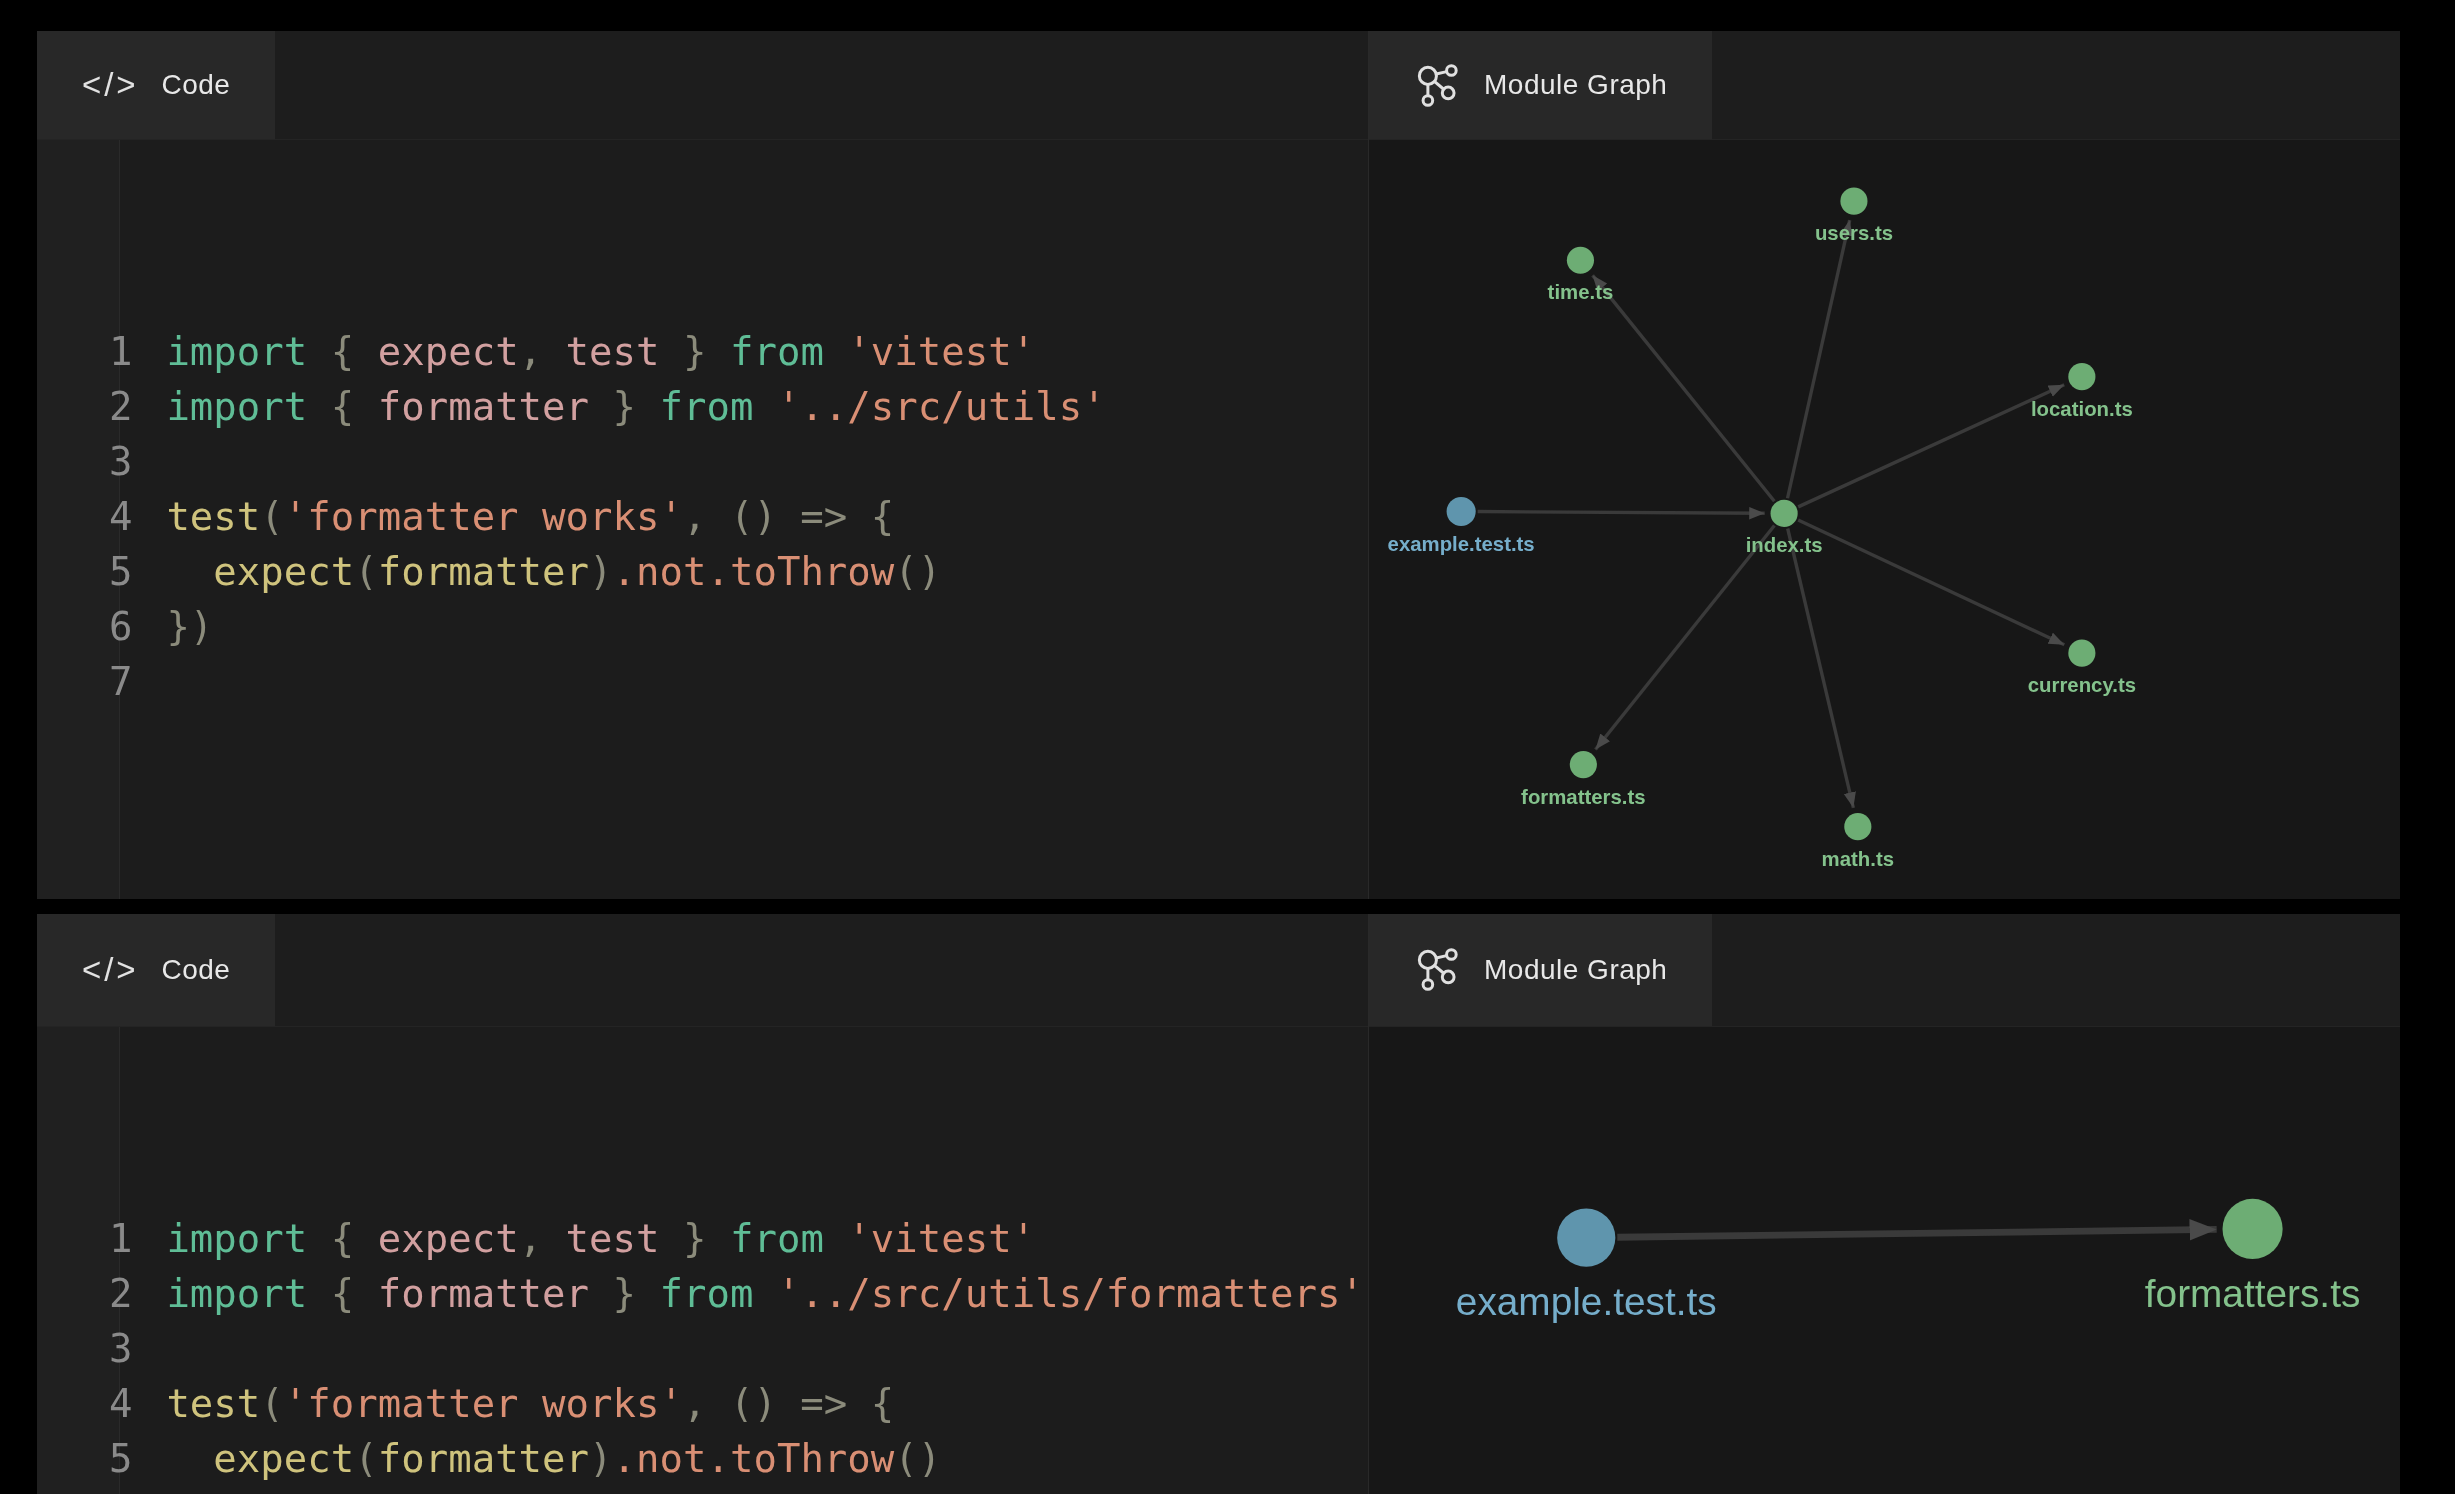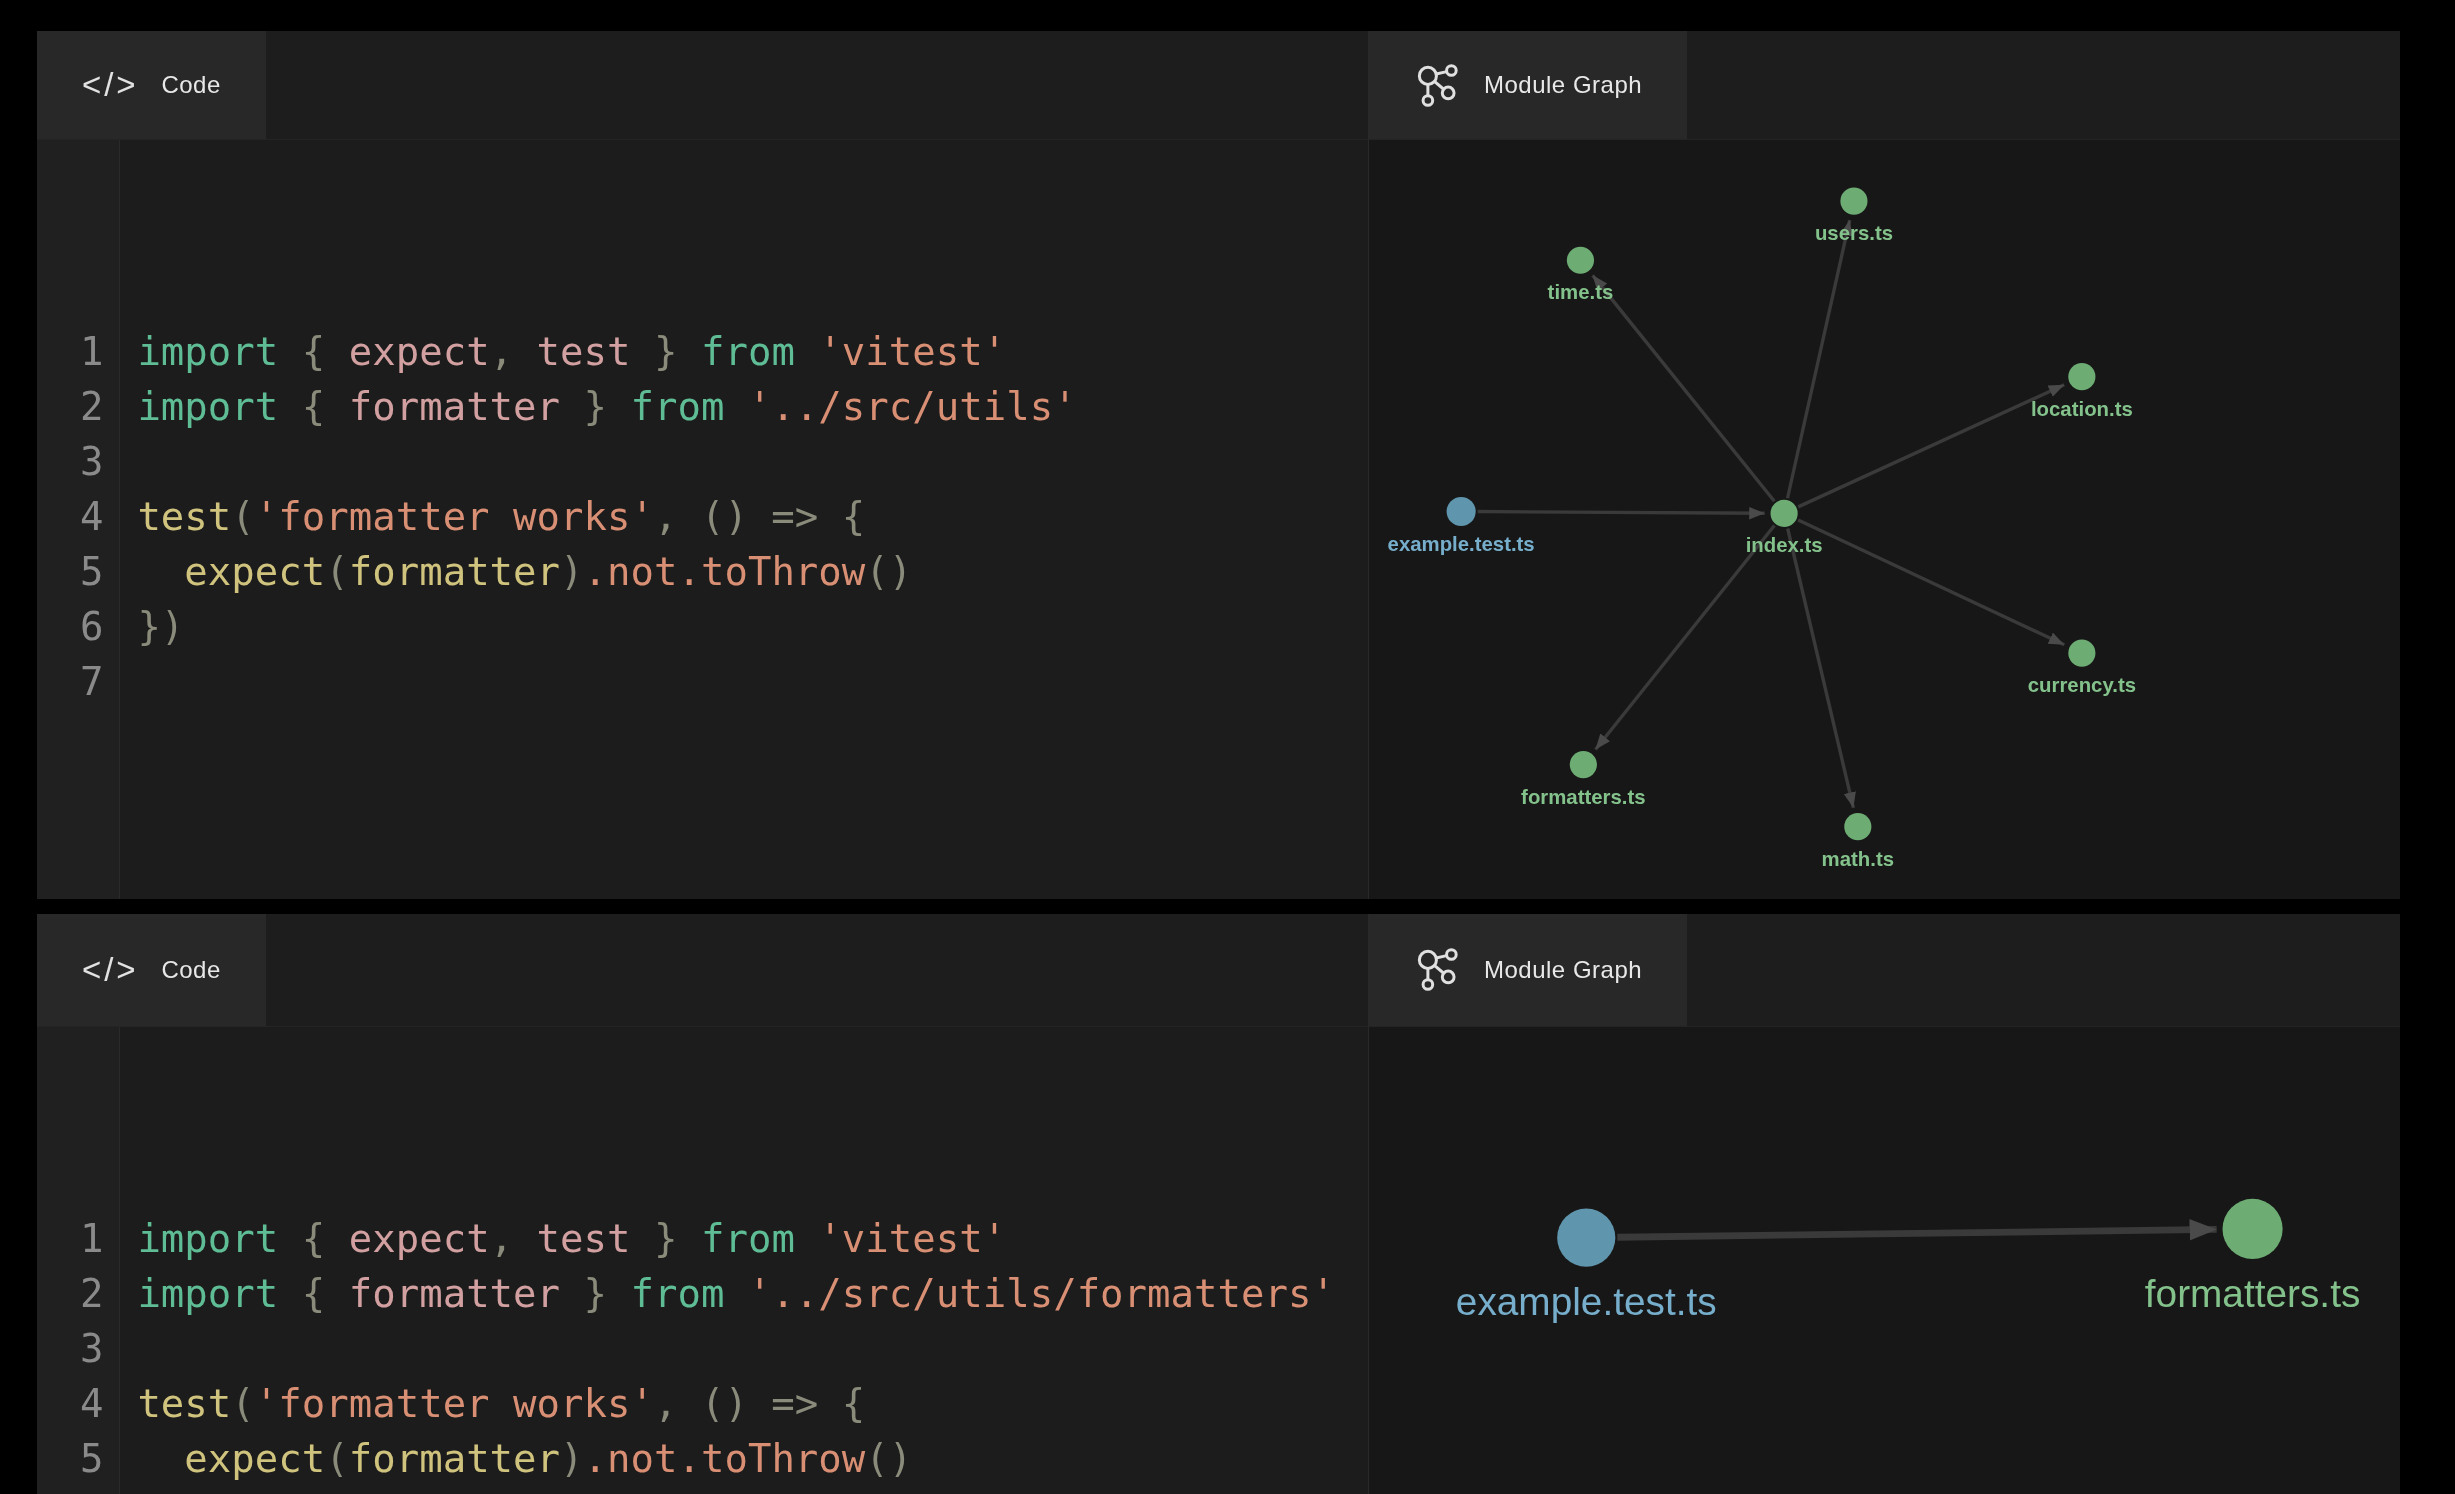--- a/index.html
+++ b/index.html
@@ -23,42 +23,42 @@
     border-bottom:1.9px solid #242424;
     flex:0 0 auto;
   }
   .row-top .panel-header    { height:108px; }
   .row-bottom .panel-header { height:112px; }
   .tab {
     display:inline-flex; align-items:center;
     gap:23px; padding:0 45px;
     background:#282828;
   }
-  .tab-label { color:#e8e8e8; font-size:24px; letter-spacing:0.5px; }
+  .tab-label { color:#e8e8e8; font-size:28px; letter-spacing:0.5px; }
   .code-glyph {
     color:#e2e2e2; font-size:33px; font-weight:300;
     letter-spacing:2.9px; font-family:"Liberation Sans", sans-serif;
   }
   .graph-icon { width:47px; height:47px; }
 
   .code-body {
     flex:1 1 auto; overflow:hidden;
     padding-top:19.4px;
     font-family:"DejaVu Sans Mono", monospace;
     font-size:39px; line-height:55px;
     white-space:pre;
     position:relative;
   }
   .row-top .code-body    { height:740px; }
   .row-bottom .code-body { height:463px; }
   .gutter-bg {
     position:absolute; left:0; top:0; bottom:0; width:82px;
     background:#202020; border-right:1.9px solid #2a2a2a;
   }
-  .code-line { position:relative; height:55px; }
+  .code-line { position:relative; height:55px;margin-left:29px; }
   .ln {
     display:inline-block; width:82px; padding-right:15.5px;
     box-sizing:border-box; text-align:right;
     color:#8a8a8a;
   }
   .code-text { padding-left:18.4px; }
 
   .graph-body { flex:1 1 auto; position:relative; }
   .row-top .graph-body    { height:740px;font-weight:bold; }
   .row-bottom .graph-body { height:463px; }

